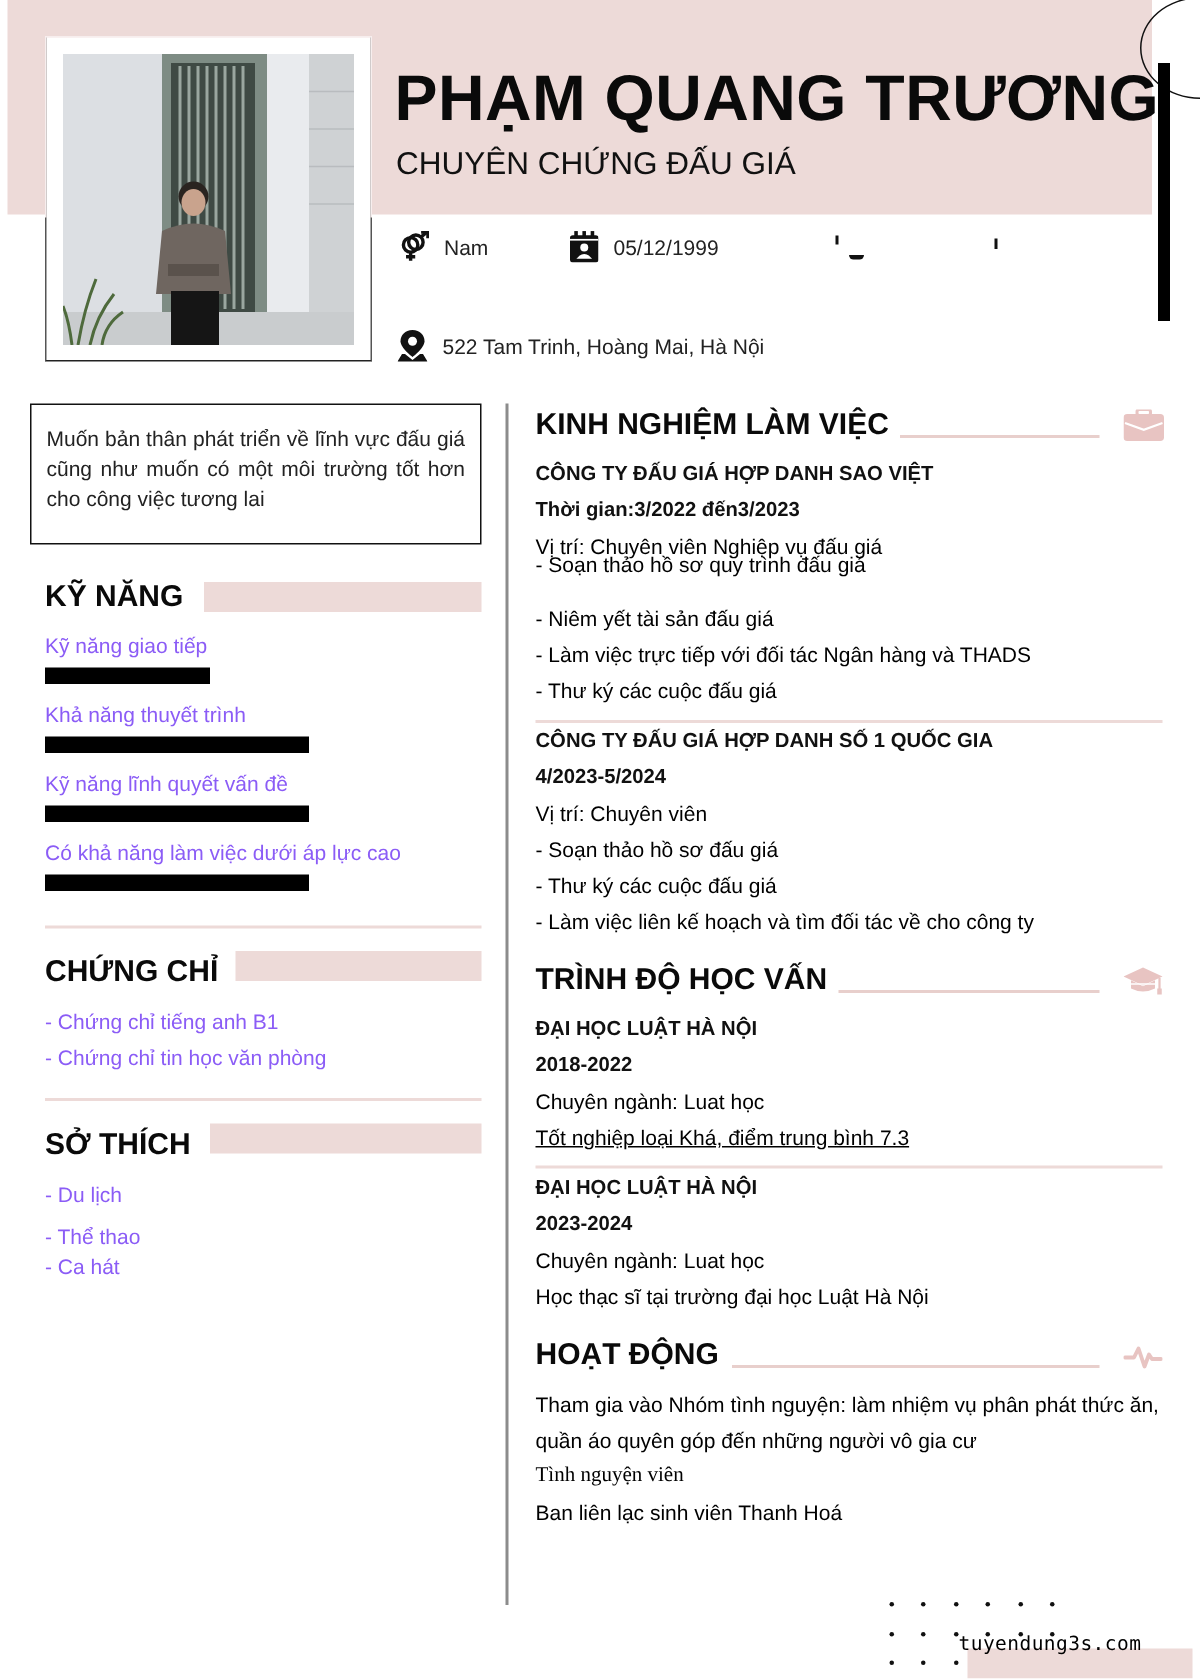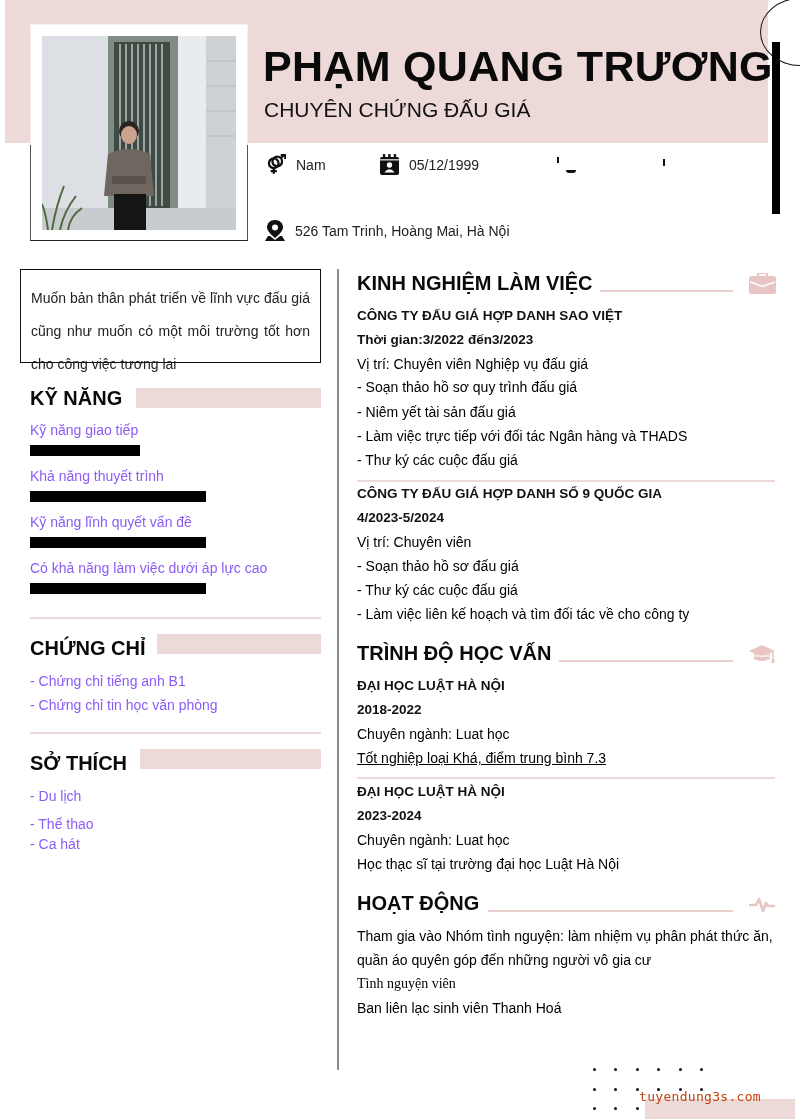--- a/index.html
+++ b/index.html
@@ -13,41 +13,41 @@
   .photo-frame { position: absolute; left: 30px; top: 24px; width: 218px; height: 217px; border: 1.5px solid #f5ecea; border-bottom-color: #222; border-left-color: #555; border-right-color: #555; background: #fff; }
   .photo-frame::before { content: ""; position: absolute; left: -1px; top: -1px; right: -1px; height: 120px; border: 1.5px solid #f7eeee; border-bottom: none; }
   .photo { position: absolute; left: 11px; top: 11px; width: 194px; height: 194px; overflow: hidden; background: #d5d8dc; }
 
   .name { position: absolute; left: 263px; top: 42px; font-size: 43px; font-weight: 700; letter-spacing: 0.3px; color: #0a0a0a; white-space: nowrap; }
   .job-title { position: absolute; left: 264px; top: 98px; font-size: 21px; font-weight: 400; color: #111; white-space: nowrap; }
 
   .info-item { position: absolute; display: flex; align-items: center; gap: 10px; font-size: 14px; color: #222; white-space: nowrap; }
   .info-item svg { flex: none; }
 
-  .objective { position: absolute; left: 20px; top: 269px; width: 301px; height: 94px; border: 1.5px solid #111; padding: 12px 10px 0 10px; font-size: 14px; line-height: 33px; text-align: justify; color: #222; }
+  .objective { position: absolute; left: 20px; top: 269px; width: 301px; height: 94px; border: 1.5px solid #111; padding: 12px 10px 0 10px; font-size: 14px; line-height: 20px; text-align: justify; color: #222; }
 
   .left-title { position: absolute; left: 30px; font-size: 20px; font-weight: 700; color: #0a0a0a; white-space: nowrap; }
   .left-title-bar { position: absolute; height: 20px; background: #eddad8; }
   .left-divider { position: absolute; left: 30px; width: 291px; height: 2px; background: #eddad8; }
   .left-text { position: absolute; left: 30px; font-size: 14px; color: #8b5cf6; white-space: nowrap; }
   .skill-bar { position: absolute; left: 30px; height: 11px; background: #000; }
 
   .vline { position: absolute; left: 337px; top: 269px; width: 2px; height: 801px; background: #8c8c8c; }
 
   .right-title { position: absolute; left: 357px; font-size: 20px; font-weight: 700; color: #0a0a0a; white-space: nowrap; }
   .right-title-line { position: absolute; height: 1.5px; background: #e8cfcc; }
   .right-icon { position: absolute; }
   .right-text { position: absolute; left: 357px; font-size: 14px; color: #000000; white-space: nowrap; }
   .right-text.bold { font-weight: 700; color: #111; font-size: 13.5px; }
   .right-divider { position: absolute; left: 357px; width: 418px; height: 2px; background: #eddad8; }
 
   .dots { position: absolute; left: 593px; top: 1068px; width: 120px; height: 50px; }
   .dot { position: absolute; width: 3px; height: 3px; border-radius: 50%; background: #111; }
   .watermark-band { position: absolute; left: 645px; top: 1099px; width: 150px; height: 20px; background: #eddad8; }
-  .watermark { position: absolute; left: 639px; top: 1089px; font-family: "DejaVu Sans Mono", monospace; font-size: 13px; color: #c2410c; letter-spacing: 0.3px; white-space: nowrap; }
+  .watermark { position: absolute; left: 639px; top: 1089px; font-family: "DejaVu Sans Mono", monospace; font-size: 13px; color: #000000; letter-spacing: 0.3px; white-space: nowrap; }
 </style>
 </head>
 <body>
 
 <div class="header-band"></div>
 <div class="deco-circle"></div>
 <div class="deco-bar"></div>
 
 <div class="photo-frame">
   <div class="photo" title="Profile photo of a young man standing in front of a green barred door">
@@ -121,21 +121,21 @@
 <div style="position:absolute; left:557px; top:157px; width:2px; height:6px; background:#111;"></div>
 <div style="position:absolute; left:566px; top:170px; width:10px; height:3px; background:#111; border-radius:0 0 5px 5px;"></div>
 <div style="position:absolute; left:663px; top:159px; width:1.5px; height:7px; background:#111;"></div>
 
 <div class="info-item" style="left:265px; top:220px;">
   <svg width="20" height="22" viewBox="0 0 20 22">
     <path d="M10 0 C5 0 2 3.5 2 7.5 C2 12 10 18 10 18 C10 18 18 12 18 7.5 C18 3.5 15 0 10 0 Z" fill="#111"></path>
     <circle cx="10" cy="7.5" r="3" fill="#fff"></circle>
     <path d="M3 16 L0 21 L20 21 L17 16 L15 16 L10 20 L5 16 Z" fill="#111"></path>
   </svg>
-  <span>526 Tam Trinh, Hoàng Mai, Hà Nội</span>
+  <span>522 Tam Trinh, Hoàng Mai, Hà Nội</span>
 </div>
 
 <div class="objective">Muốn bản thân phát triển về lĩnh vực đấu giá cũng như muốn có một môi trường tốt hơn cho công việc tương lai</div>
 
 <div class="left-title" style="top:387px;">KỸ NĂNG</div>
 <div class="left-title-bar" style="left:136px; top:388px; width:185px;"></div>
 
 <div class="left-text" style="top:422px;">Kỹ năng giao tiếp</div>
 <div class="skill-bar" style="top:445px; width:110px;"></div>
 <div class="left-text" style="top:468px;">Khả năng thuyết trình</div>
@@ -166,28 +166,28 @@
 <div class="right-title-line" style="left:600px; top:290px; width:133px;"></div>
 <svg class="right-icon" style="left:749px; top:273px;" width="27" height="21" viewBox="0 0 27 21">
   <rect x="9" y="0" width="9" height="4" rx="1.5" fill="none" stroke="#e8c4c2" stroke-width="2"></rect>
   <rect x="0" y="3" width="27" height="18" rx="2.5" fill="#e8c4c2"></rect>
   <path d="M1 9 L13.5 13.5 L26 9" fill="none" stroke="#ffffff" stroke-width="1.5"></path>
 </svg>
 
 <div class="right-text bold" style="top:308px;">CÔNG TY ĐẤU GIÁ HỢP DANH SAO VIỆT</div>
 <div class="right-text bold" style="top:332px;">Thời gian:3/2022 đến3/2023</div>
 <div class="right-text" style="top:356px;">Vị trí: Chuyên viên Nghiệp vụ đấu giá</div>
-<div class="right-text" style="top:379px;text-align:right;">- Soạn thảo hồ sơ quy trình đấu giá</div>
+<div class="right-text" style="top:368px;text-align:right;">- Soạn thảo hồ sơ quy trình đấu giá</div>
 <div class="right-text" style="top:404px;">- Niêm yết tài sản đấu giá</div>
 <div class="right-text" style="top:428px;">- Làm việc trực tiếp với đối tác Ngân hàng và THADS</div>
 <div class="right-text" style="top:452px;">- Thư ký các cuộc đấu giá</div>
 
 <div class="right-divider" style="top:480px;"></div>
 
-<div class="right-text bold" style="top:486px;">CÔNG TY ĐẤU GIÁ HỢP DANH SỐ 9 QUỐC GIA</div>
+<div class="right-text bold" style="top:486px;">CÔNG TY ĐẤU GIÁ HỢP DANH SỐ 1 QUỐC GIA</div>
 <div class="right-text bold" style="top:510px;">4/2023-5/2024</div>
 <div class="right-text" style="top:534px;">Vị trí: Chuyên viên</div>
 <div class="right-text" style="top:558px;">- Soạn thảo hồ sơ đấu giá</div>
 <div class="right-text" style="top:582px;">- Thư ký các cuộc đấu giá</div>
 <div class="right-text" style="top:606px;">- Làm việc liên kế hoạch và tìm đối tác về cho công ty</div>
 
 <div class="right-title" style="top:642px;">TRÌNH ĐỘ HỌC VẤN</div>
 <div class="right-title-line" style="left:559px; top:660px; width:174px;"></div>
 <svg class="right-icon" style="left:749px; top:644px;" width="28" height="20" viewBox="0 0 28 20">
   <path d="M0 7 L13 1 L26 7 L13 13 Z" fill="#e8c4c2"></path>

